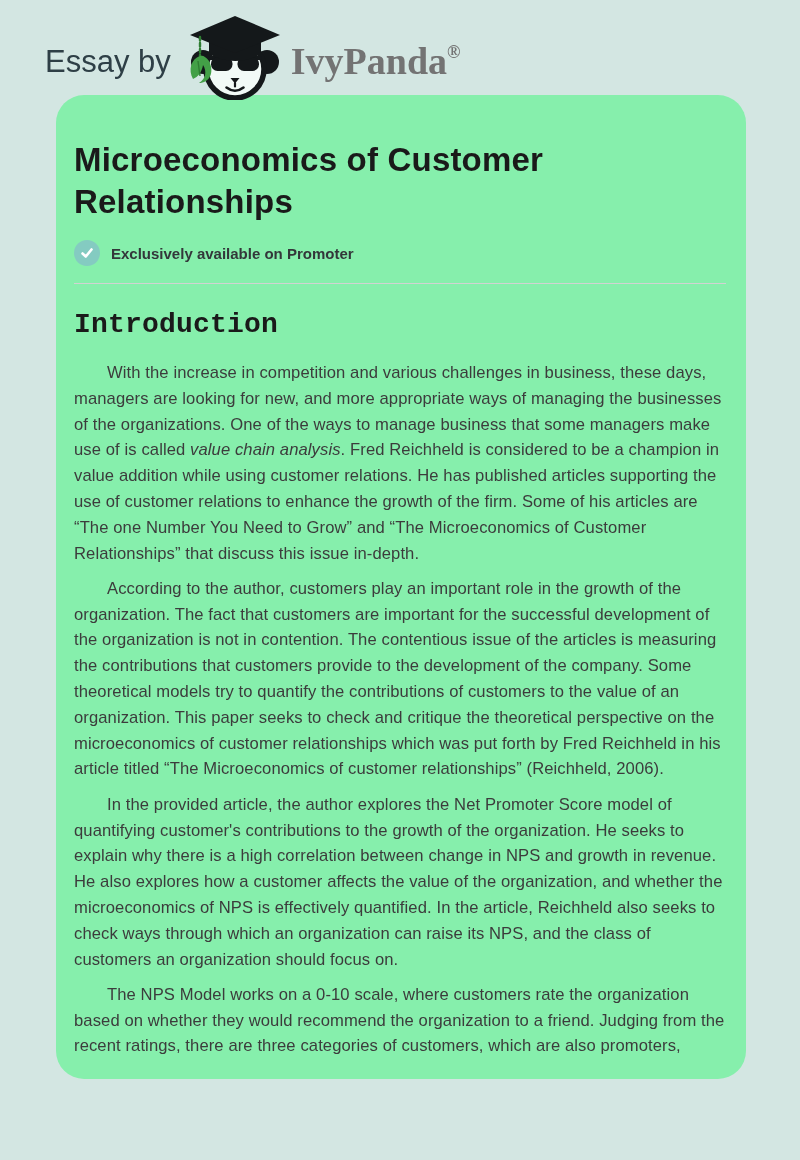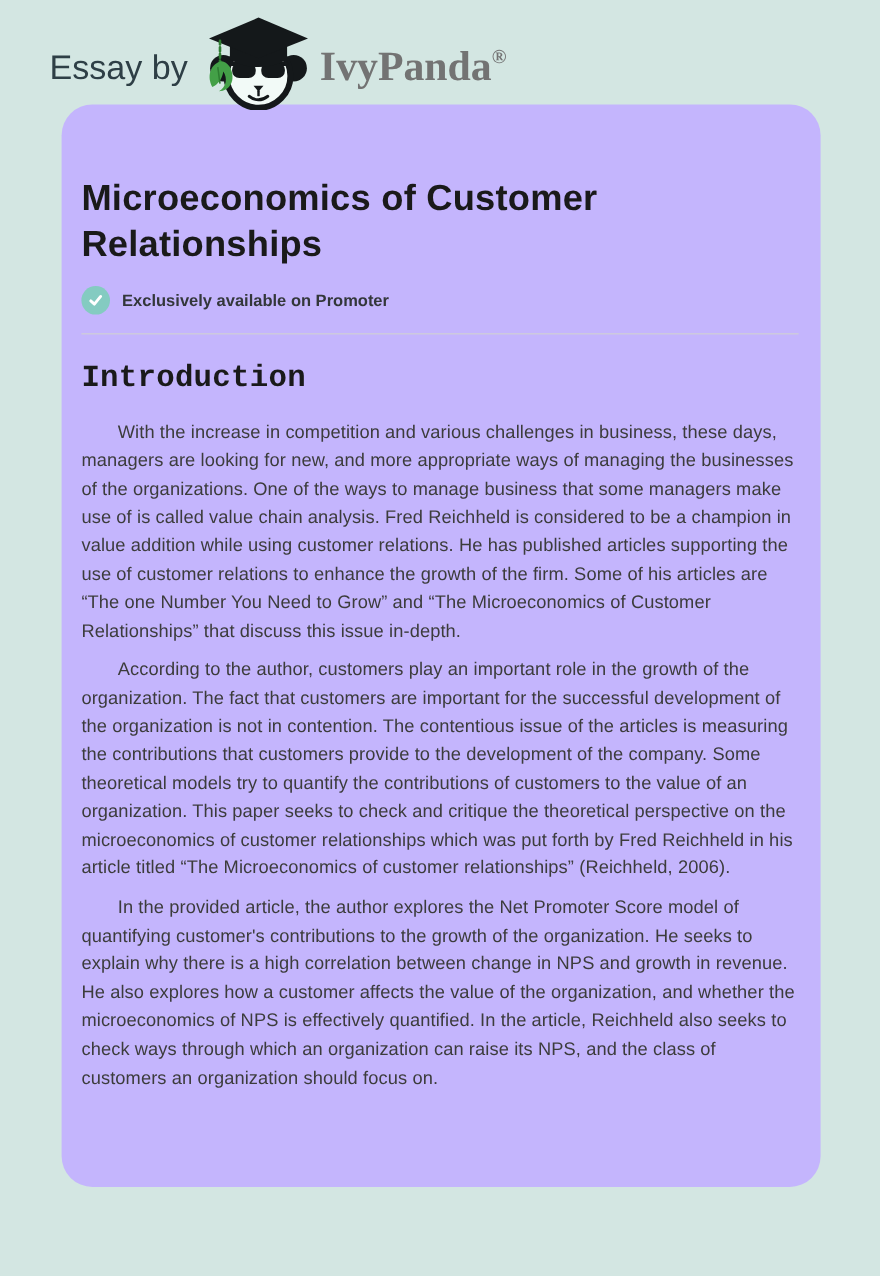--- a/index.html
+++ b/index.html
@@ -44,24 +44,24 @@
     font-size: 18px;
     vertical-align: 16px;
     font-weight: 700;
   }
 
   
   .card {
     width: 690px;
     height: 984px;
     margin-left: 56px;
-    background: #c4b5fd;
+    background: #86efac;
     border-radius: 28px;
     box-sizing: border-box;
-    padding: 64px 20px 30px 18px;
+    padding: 44px 20px 30px 18px;
     overflow: hidden;
   }
 
   .doc-title {
     margin: 0;
     font-size: 33px;
     font-weight: 700;
     line-height: 42px;
     color: #1a1a1a;
     letter-spacing: 0.2px;
@@ -106,21 +106,21 @@
 
   .body-text { margin-top: 20px; }
   .body-text p {
     margin: 0 0 9.5px 0;
     font-size: 16.6px;
     line-height: 25.8px;
     color: #3c3c3c;
     text-indent: 33px;
     letter-spacing: 0.1px;
   }
-  .body-text .em { }
+  .body-text .em { font-style: italic; }
 </style>
 </head>
 <body>
 
 <div class="header">
   <span class="essay-by">Essay by</span>
 
   <span class="logo-wrap">
     <svg width="96" height="86" viewBox="0 0 96 86" aria-hidden="true">
 
@@ -165,15 +165,16 @@
   </div>
 
   <hr class="divider">
 
   <h2 class="section-heading">Introduction</h2>
 
   <div class="body-text">
     <p><span>With the increase in competition and various challenges in business, these days, managers are looking for new, and more appropriate ways of managing the businesses of the organizations. One of the ways to manage business that some managers make use of is called </span><span class="em">value chain analysis</span><span>. Fred Reichheld is considered to be a champion in value addition while using customer relations. He has published articles supporting the use of customer relations to enhance the growth of the firm. Some of his articles are “The one Number You Need to Grow” and “The Microeconomics of Customer Relationships” that discuss this issue in-depth.</span></p>
     <p>According to the author, customers play an important role in the growth of the organization. The fact that customers are important for the successful development of the organization is not in contention. The contentious issue of the articles is measuring the contributions that customers provide to the development of the company. Some theoretical models try to quantify the contributions of customers to the value of an organization. This paper seeks to check and critique the theoretical perspective on the microeconomics of customer relationships which was put forth by Fred Reichheld in his article titled “The Microeconomics of customer relationships” (Reichheld, 2006).</p>
     <p>In the provided article, the author explores the Net Promoter Score model of quantifying customer's contributions to the growth of the organization. He seeks to explain why there is a high correlation between change in NPS and growth in revenue. He also explores how a customer affects the value of the organization, and whether the microeconomics of NPS is effectively quantified. In the article, Reichheld also seeks to check ways through which an organization can raise its NPS, and the class of customers an organization should focus on.</p>
+    <p>The NPS Model works on a 0-10 scale, where customers rate the organization based on whether they would recommend the organization to a friend. Judging from the recent ratings, there are three categories of customers, which are also promoters,</p>
   </div>
 
 </div>
 
 </body></html>

